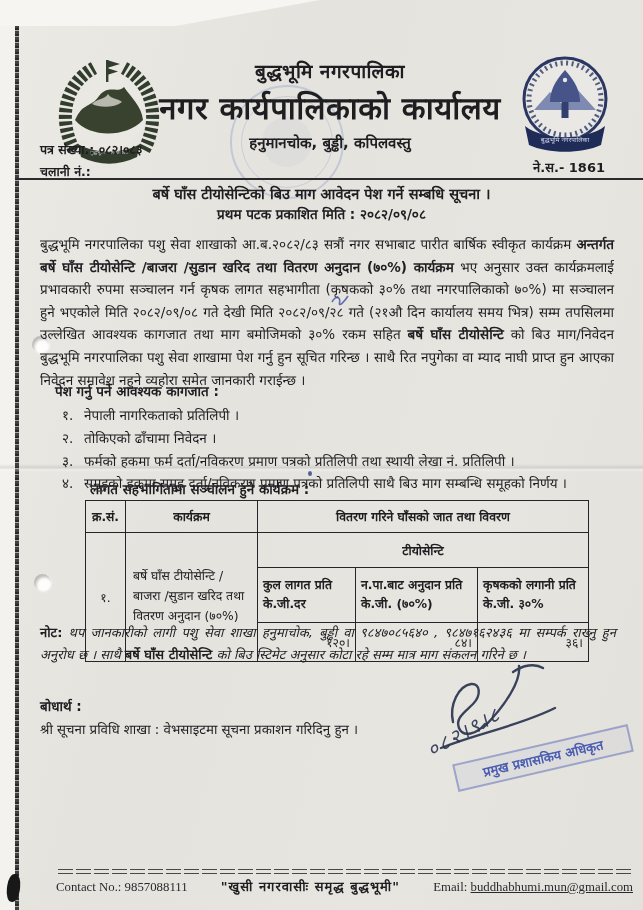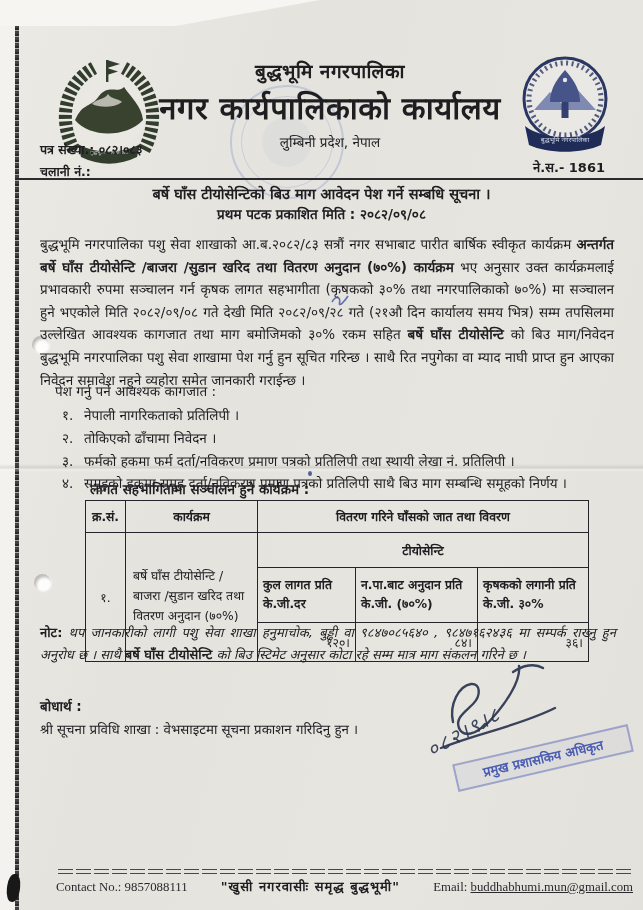--- a/index.html
+++ b/index.html
@@ -41,21 +41,21 @@
   .faint-stamp::before{content:"";position:absolute;inset:9px;border-radius:50%;
     border:1.5px solid rgba(90,120,190,.25);}
   .faint-stamp::after{content:"";position:absolute;inset:30px;border-radius:50%;
     background:rgba(100,130,200,.07);}
 
   .subject{left:0;right:0;top:183px;font-size:14.5px;font-weight:bold;text-align:center;}
   .published{left:0;right:0;top:205px;font-size:13.5px;font-weight:bold;text-align:center;}
 
   .body-par{left:40px;top:233px;width:574px;font-size:13.5px;line-height:22.6px;text-align:justify;}
 
-  .docs-heading{left:55px;top:382px;font-size:13.5px;font-weight:normal;}
+  .docs-heading{left:55px;top:382px;font-size:13.5px;font-weight:bold;}
   .docs-list{left:62px;top:404px;width:545px;font-size:13.5px;}
   .doc-item{line-height:22.8px;display:flex;}
   .doc-item .num{width:22px;flex:0 0 22px;}
 
   .program-heading{left:90px;top:480px;font-size:13.5px;font-weight:bold;}
 
   table.grass{position:absolute;left:85px;top:500px;border-collapse:collapse;table-layout:fixed;width:503px;background:transparent;}
   table.grass td,table.grass th{border:1.6px solid #26242a;font-size:12.3px;padding:7px 5px;vertical-align:middle;}
   table.grass th{font-weight:bold;text-align:center;}
   .c-sn{width:40px;} .c-prog{width:132px;} .c1{width:98px;} .c2{width:122px;} .c3{width:111px;}
@@ -128,21 +128,21 @@
       <path d="M13,72 C32,87 74,87 93,72 L89,91 C70,100 36,100 17,91 z" fill="#1f2c58"></path>
       <text x="53" y="88" font-size="6.4" fill="#cfd6ea" text-anchor="middle">बुद्धभूमि नगरपालिका</text>
     </svg>
   </div>
 
   <div class="abs faint-stamp"></div>
 
   <div class="abs hdr-center">
     <div class="hdr-muni">बुद्धभूमि नगरपालिका</div>
     <div class="hdr-office">नगर कार्यपालिकाको कार्यालय</div>
-    <div class="hdr-prov">लुम्बिनी प्रदेश, नेपाल</div>
+    <div class="hdr-addr">हनुमानचोक, बुड्ढी, कपिलवस्तु</div>
   </div>
   <div class="abs letter-no">पत्र संख्या.: ०८२।०८३</div>
   <div class="abs dispatch-no">चलानी नं.:</div>
   <div class="abs ref-code">ने.स.- 1861</div>
   <div class="abs hdr-rule"></div>
 
   <div class="abs subject">बर्षे घाँस टीयोसेन्टिको बिउ माग आवेदन पेश गर्ने सम्बधि सूचना ।</div>
   <div class="abs published">प्रथम पटक प्रकाशित मिति : २०८२/०९/०८</div>
 
   <div class="abs body-par"><span>बुद्धभूमि नगरपालिका पशु सेवा शाखाको आ.ब.२०८२/८३ सत्रौं नगर सभाबाट पारीत बार्षिक स्वीकृत कार्यक्रम </span><span class="b">अन्तर्गत बर्षे घाँस टीयोसेन्टि /बाजरा /सुडान खरिद तथा वितरण अनुदान (७०%) कार्यक्रम</span><span> भए अनुसार उक्त कार्यक्रमलाई प्रभावकारी रुपमा सञ्चालन गर्न कृषक लागत सहभागीता (कृषकको ३०% तथा नगरपालिकाको ७०%) मा सञ्चालन हुने भएकोले मिति २०८२/०९/०८ गते देखी मिति २०८२/०९/२८ गते (२१औ दिन कार्यालय समय भित्र) सम्म तपसिलमा उल्लेखित आवश्यक कागजात तथा माग बमोजिमको ३०% रकम सहित </span><span class="b">बर्षे घाँस टीयोसेन्टि</span><span> को बिउ माग/निवेदन बुद्धभूमि नगरपालिका पशु सेवा शाखामा पेश गर्नु हुन सूचित गरिन्छ । साथै रित नपुगेका वा म्याद नाघी प्राप्त हुन आएका निवेदन समावेश नहुने व्यहोरा समेत जानकारी गराईन्छ ।</span></div>

